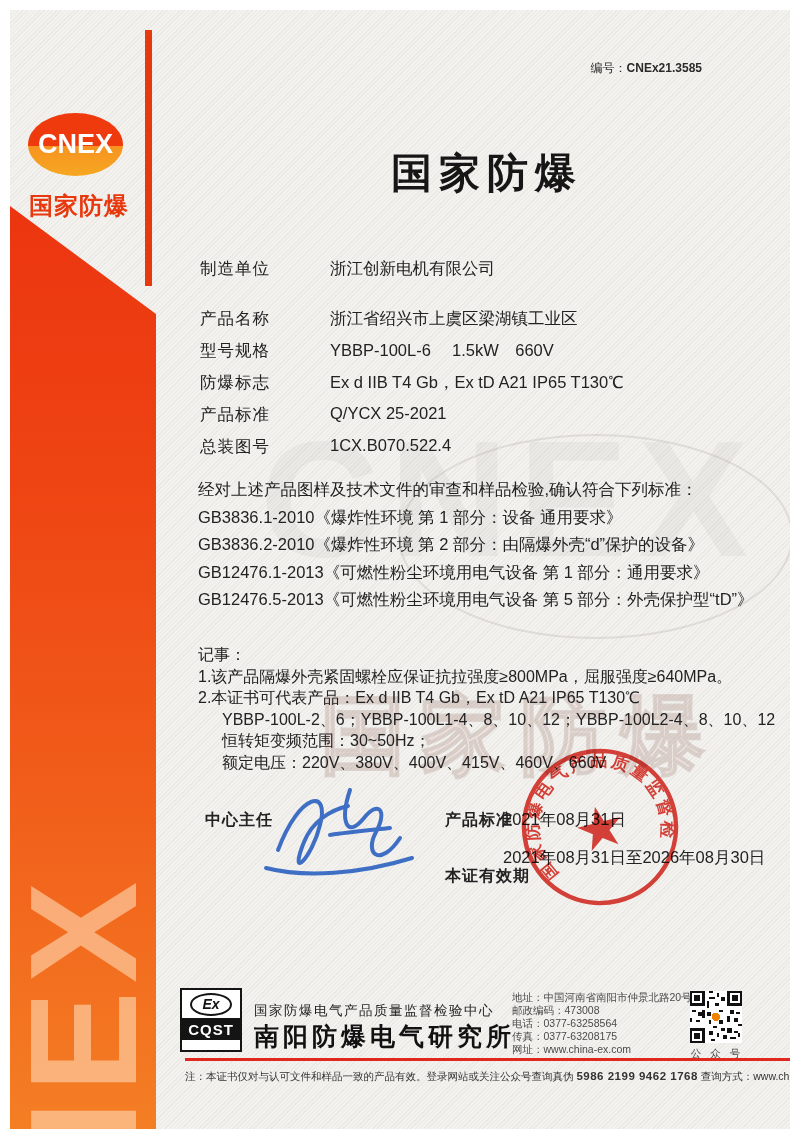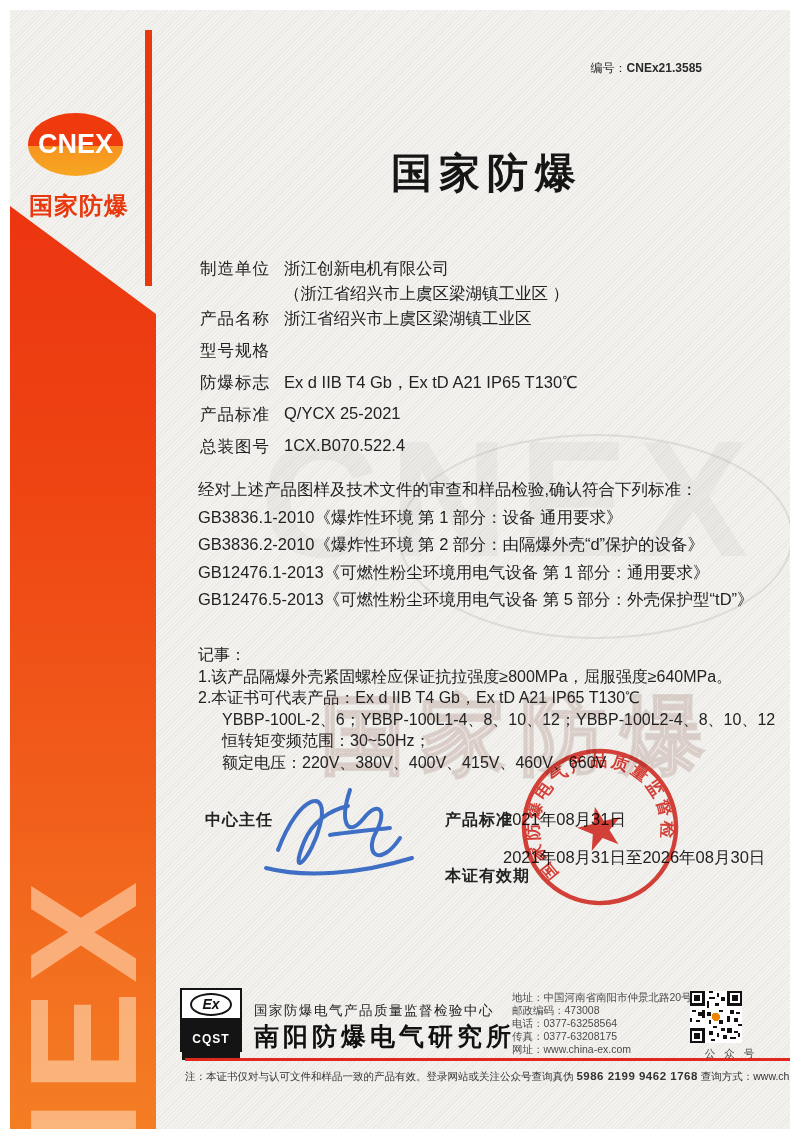--- a/index.html
+++ b/index.html
@@ -40,48 +40,48 @@
     border:2px solid rgba(160,150,142,0.22); border-radius:50%; }
   .wm-gjfb { position:absolute; left:310px; top:668px; font-size:86px; font-weight:bold;
     letter-spacing:14px; color:rgba(205,120,110,0.10); -webkit-text-stroke:1.5px rgba(170,150,142,0.28); white-space:nowrap; }
   
   .cert-no { position:absolute; right:88px; top:50px; font-size:12px; color:#2a2a2a; }
   .cert-no b { font-weight:bold; }
   .title { position:absolute; left:180px; right:6px; top:136px; text-align:center;
     font-size:41px; font-weight:bold; color:#161616; letter-spacing:7px; }
   .row { position:absolute; left:190px; display:flex; font-size:16.5px; color:#222; }
   .row .lab { width:84px; font-weight:normal; flex:none; letter-spacing:1px; }
-  .row .val { white-space:nowrap; }
+  .row .val { white-space:nowrap;margin-left:46px; }
   .val2 { position:absolute; left:274px; font-size:16.5px; color:#222; }
   .stds { position:absolute; left:188px; top:466px; width:600px; font-size:16.5px;
     color:#222; line-height:27.5px; }
   .notes { position:absolute; left:188px; top:634px; width:610px; font-size:16px;
     color:#222; line-height:21.5px; }
   .notes .ind { padding-left:24px; }
   .apr-lab { position:absolute; font-size:16px; font-weight:bold; color:#222; letter-spacing:1px;text-align:right; }
   .apr-val { position:absolute; font-size:16.5px; color:#222; white-space:nowrap; }
   .sig { position:absolute; left:250px; top:770px; }
   
   .stamp { position:absolute; left:508px; top:735px; opacity:0.88; mix-blend-mode:multiply; }
   
   .cqst-logo { position:absolute; left:170px; top:978px; width:62px; height:64px;
     border:2px solid #141414; background:#fff; }
   .cqst-top { height:28px; display:flex; align-items:center; justify-content:center; }
   .ex-oval { width:42px; height:23px; border:2px solid #141414; border-radius:50%;
     display:flex; align-items:center; justify-content:center;
     font-size:14px; font-weight:bold; font-style:italic; color:#141414; }
-  .cqst-bottom { height:42px; background:#141414; color:#fff; display:flex;
-    align-items:center; justify-content:center; font-size:12px; font-weight:bold; letter-spacing:1px; }
+  .cqst-bottom { height:22px; background:#141414; color:#fff; display:flex;
+    align-items:center; justify-content:center; font-size:15px; font-weight:bold; letter-spacing:1px; }
   .center-name { position:absolute; left:244px; top:992px; font-size:13.5px; color:#1d1d1d; letter-spacing:1.5px; }
   .inst-name { position:absolute; left:244px; top:1010px; font-size:25px; color:#111;
     font-weight:600; letter-spacing:4px; }
   .contact { position:absolute; left:502px; top:981px; font-size:10.5px; line-height:13px; color:#4a4a4a; }
   .qr { position:absolute; left:680px; top:981px; width:52px; height:52px; }
   .qr-label { position:absolute; left:676px; top:1037px; width:62px; text-align:center;
-    font-size:10.5px; letter-spacing:3px; color:#4a4a4a;margin-left:14px; }
+    font-size:10.5px; letter-spacing:3px; color:#4a4a4a; }
   .red-hline { position:absolute; left:175px; top:1048px; width:606px; height:2.5px; background:#e0281e; }
   .foot-note { position:absolute; left:175px; top:1060px; width:610px; font-size:10.5px; color:#333; white-space:nowrap; }
   .foot-note .code { font-weight:bold; font-size:11.5px; letter-spacing:0.5px; }
 </style>
 </head>
 <body>
 
 <div class="page">
   <div class="paper">
 
@@ -100,27 +100,27 @@
 
     <div class="cert-no">
       <span>编号：</span><b>CNEx21.3585</b>
     </div>
     <div class="title">国家防爆</div>
 
     <div class="row" style="top:248px">
       <span class="lab">制造单位</span>
       <span class="val">浙江创新电机有限公司</span>
     </div>
-    <div class="val2" style="top:273px">（浙江省绍兴市上虞区梁湖镇工业区 ）</div>
     <div class="row" style="top:298px">
       <span class="lab">产品名称</span>
       <span class="val">浙江省绍兴市上虞区梁湖镇工业区</span>
     </div>
     <div class="row" style="top:330px">
       <span class="lab">型号规格</span>
+      <span class="val">YBBP-100L-6　 1.5kW　660V</span>
     </div>
     <div class="row" style="top:362px">
       <span class="lab">防爆标志</span>
       <span class="val">Ex d IIB T4 Gb，Ex tD A21 IP65 T130℃</span>
     </div>
     <div class="row" style="top:394px">
       <span class="lab">产品标准</span>
       <span class="val">Q/YCX 25-2021</span>
     </div>
     <div class="row" style="top:426px">

